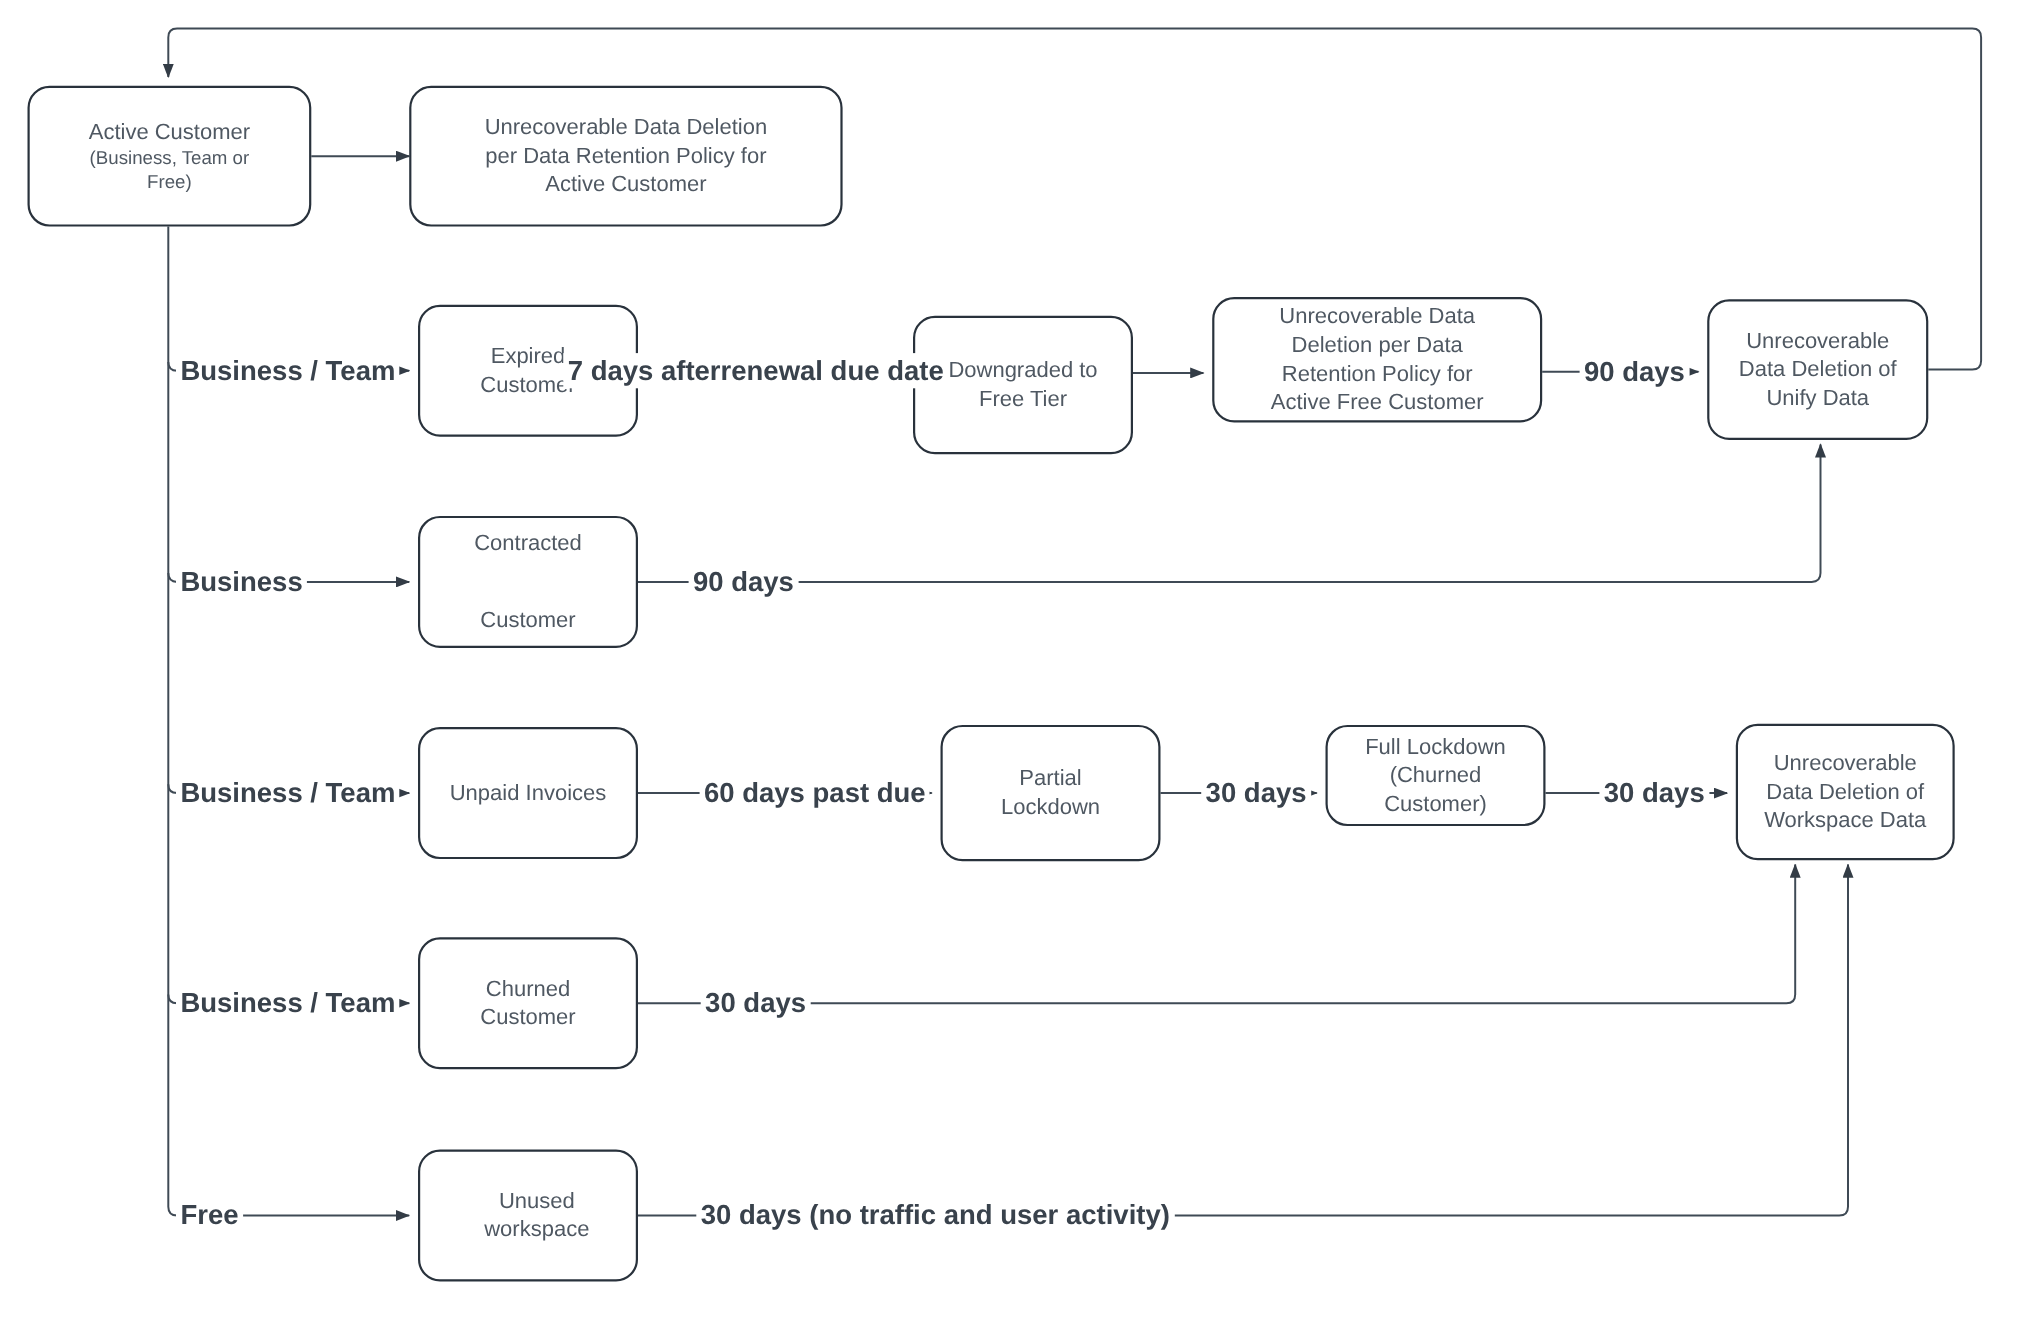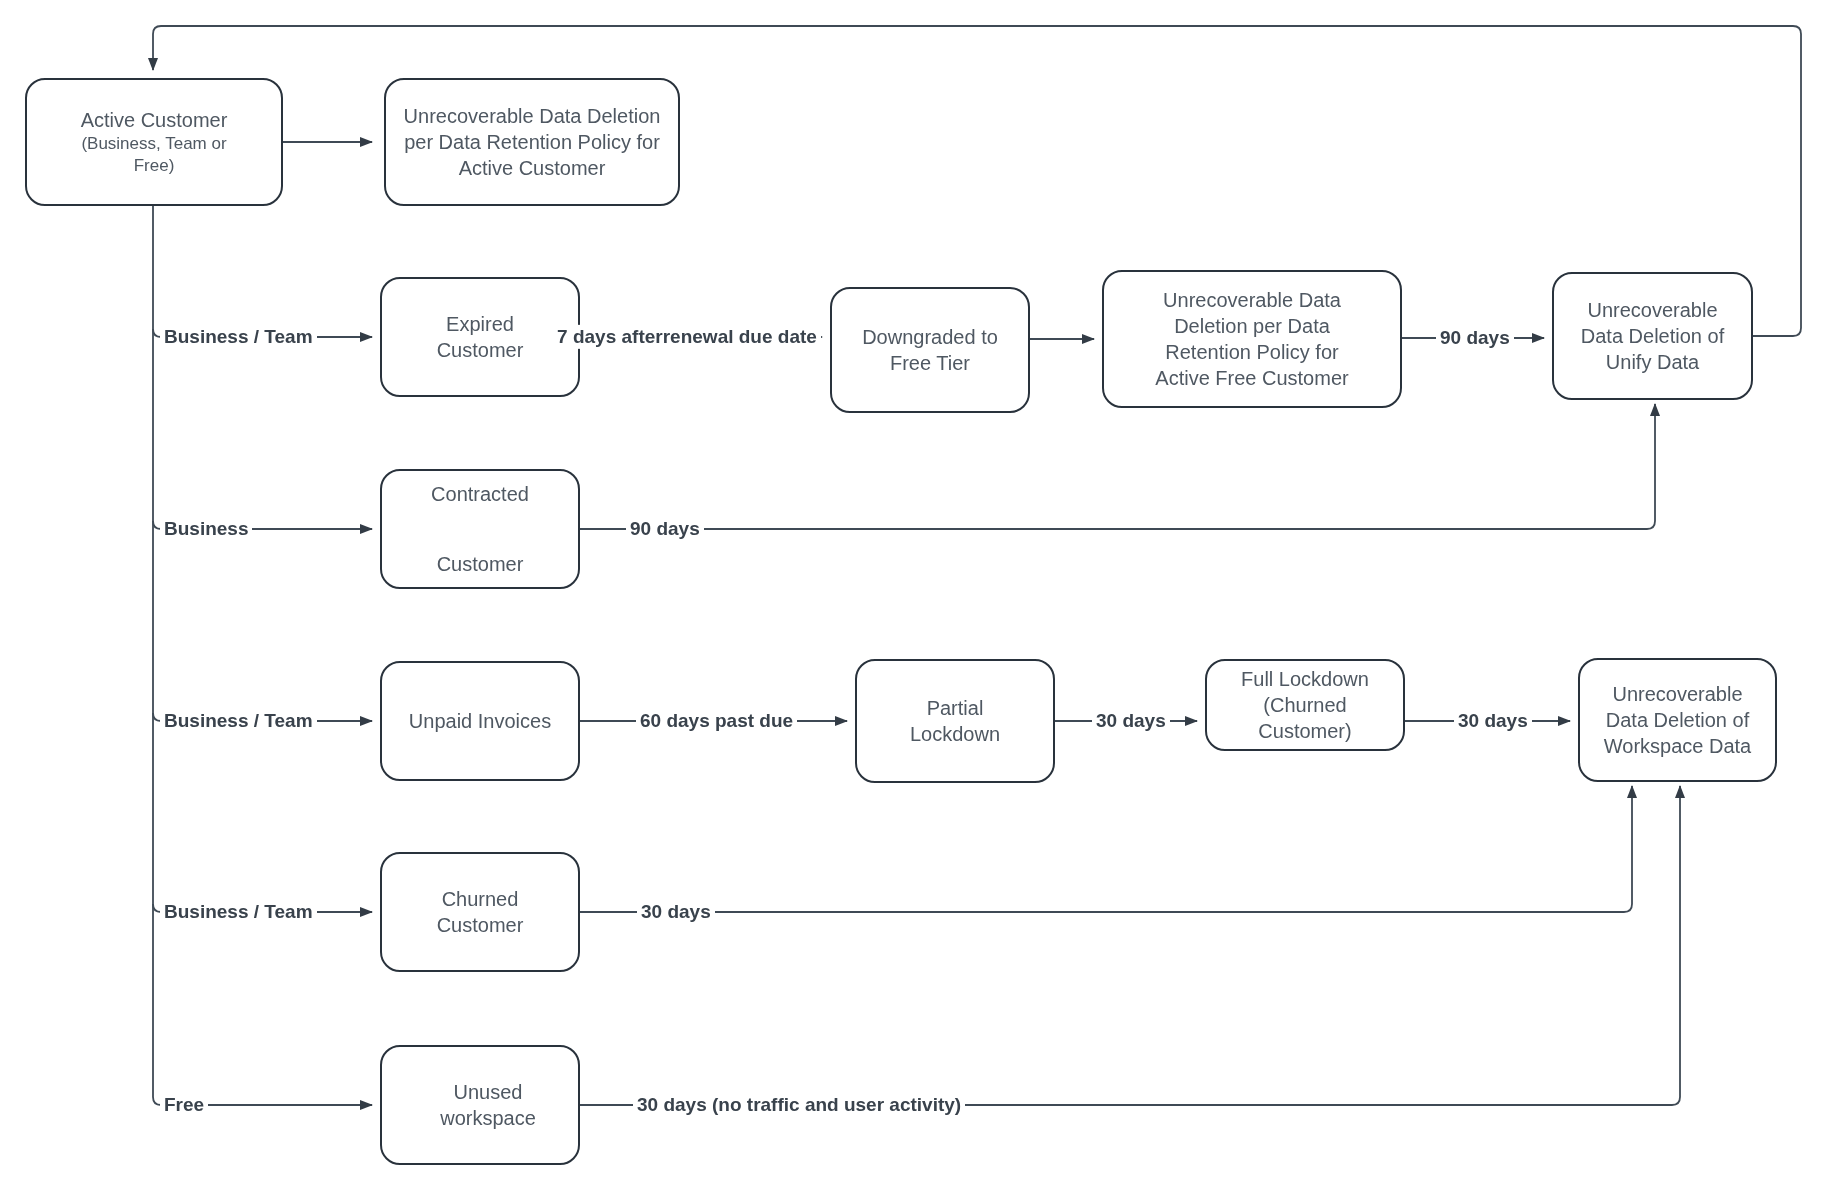--- a/index.html
+++ b/index.html
@@ -20,21 +20,21 @@
     align-items:center;justify-content:center;
     text-align:center;
     font-size:20px;color:#4f5862;line-height:1.3;
     box-sizing:border-box;
   }
   .node .ln{display:block;white-space:nowrap;}
   .node .sub{font-size:17px;}
   .elabel{
     position:absolute;z-index:3;
     transform:translateY(-50%);
-    font-weight:bold;font-size:19px;color:#39424c;
+    font-weight:bold;font-size:25px;color:#39424c;
     background:#ffffff;padding:0 4px;
     white-space:nowrap;line-height:1.28;
   }
   .elabel.c2{transform:translate(-50%,-50%);text-align:center;}
 </style>
 </head>
 <body>
 
 <div id="canvas">
 
@@ -77,37 +77,37 @@
       <path d="M580,1105 L1672,1105 Q1680,1105 1680,1097 L1680,786" marker-end="url(#ar)"></path>
     </g>
   </svg>
 
   <div class="node" style="left:25px;top:78px;width:258px;height:128px;">
     <span class="ln">Active Customer</span>
     <span class="ln sub">(Business, Team or</span>
     <span class="ln sub">Free)</span>
   </div>
 
-  <div class="node" style="left:384px;top:78px;width:296px;height:128px;">
+  <div class="node" style="left:372px;top:78px;width:394px;height:128px;">
     <span class="ln">Unrecoverable Data Deletion</span>
     <span class="ln">per Data Retention Policy for</span>
     <span class="ln">Active Customer</span>
   </div>
 
   <div class="node" style="left:380px;top:277px;width:200px;height:120px;">
     <span class="ln">Expired</span>
     <span class="ln">Customer</span>
   </div>
 
   <div class="node" style="left:830px;top:277px;width:200px;height:126px;margin-top:10px;">
     <span class="ln">Downgraded to</span>
     <span class="ln">Free Tier</span>
   </div>
 
-  <div class="node" style="left:1102px;top:270px;width:300px;height:138px;">
+  <div class="node" style="left:1102px;top:270px;width:300px;height:114px;">
     <span class="ln">Unrecoverable Data</span>
     <span class="ln">Deletion per Data</span>
     <span class="ln">Retention Policy for</span>
     <span class="ln">Active Free Customer</span>
   </div>
 
   <div class="node" style="left:1552px;top:272px;width:201px;height:128px;">
     <span class="ln">Unrecoverable</span>
     <span class="ln">Data Deletion of</span>
     <span class="ln">Unify Data</span>

